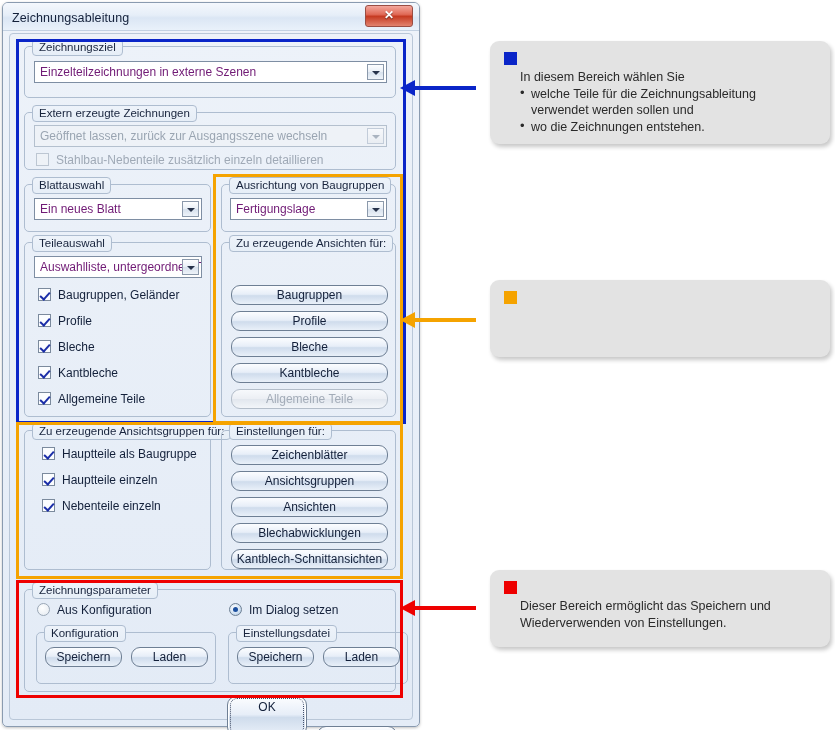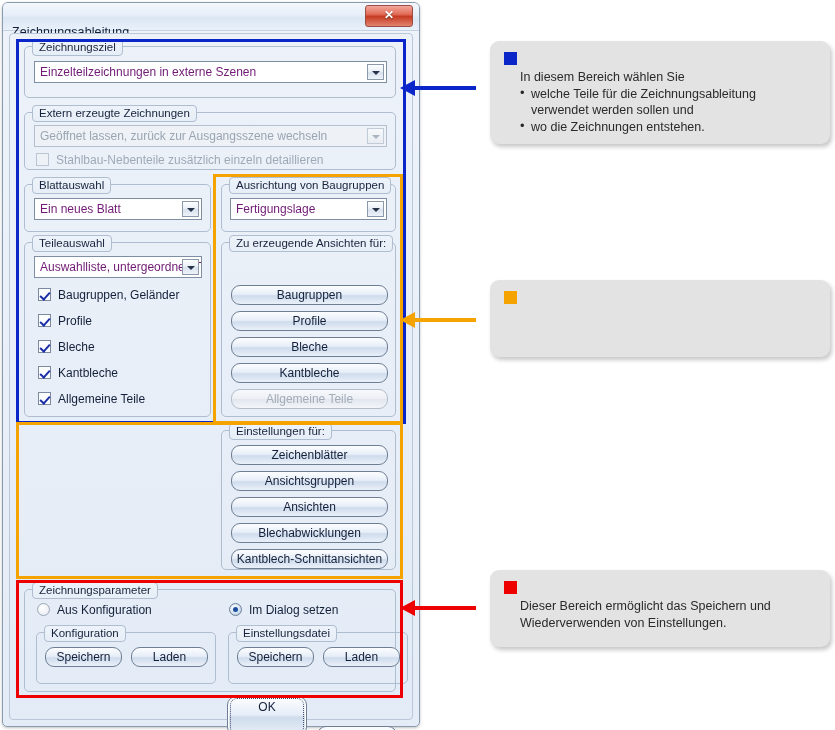--- a/index.html
+++ b/index.html
@@ -21,21 +21,21 @@
     box-shadow:0 1px 3px rgba(0,0,0,.25);
     box-sizing:border-box;
   }
   #titlebar{
     position:absolute;left:0;top:0;right:0;height:27px;
     background:linear-gradient(180deg,#f4f8fd 0%,#e6eef8 45%,#dbe6f4 55%,#e9f1fa 100%);
     border-radius:5px 5px 0 0;
     border-bottom:1px solid #c3d1e2;
   }
   #title-text{
-    position:absolute;left:9px;top:22px;font-size:12.5px;color:#13203a;
+    position:absolute;left:9px;top:8px;font-size:12.5px;color:#13203a;
     letter-spacing:.1px;
   }
   #close-btn{
     position:absolute;right:6px;top:2px;width:46px;height:20px;
     border:1px solid #9a4d43;border-radius:3px;
     background:linear-gradient(180deg,#f3a79c 0%,#e06a57 42%,#c63b22 52%,#e2836e 100%);
     color:#fff;font-weight:bold;font-size:12px;
     text-align:center;line-height:19px;
     text-shadow:0 1px 1px rgba(0,0,0,.5);
     cursor:pointer;
@@ -252,20 +252,32 @@
         <span>Bleche</span>
       </div>
       <div class="btn" style="left:9px;top:120px;width:157px;">
         <span>Kantbleche</span>
       </div>
       <div class="btn disabled" style="left:9px;top:146px;width:157px;">
         <span>Allgemeine Teile</span>
       </div>
     </div>
 
+    <div class="grp" style="left:14px;top:396px;width:187px;height:140px;">
+      <span class="legend">Zu erzeugende Ansichtsgruppen für:</span>
+      <div class="cb checked" style="left:17px;top:16px;">
+        <span class="box"></span><span>Hauptteile als Baugruppe</span>
+      </div>
+      <div class="cb checked" style="left:17px;top:42px;">
+        <span class="box"></span><span>Hauptteile einzeln</span>
+      </div>
+      <div class="cb checked" style="left:17px;top:68px;">
+        <span class="box"></span><span>Nebenteile einzeln</span>
+      </div>
+    </div>
 
     <div class="grp" style="left:211px;top:396px;width:175px;height:140px;">
       <span class="legend">Einstellungen für:</span>
       <div class="btn" style="left:9px;top:14px;width:157px;">
         <span>Zeichenblätter</span>
       </div>
       <div class="btn" style="left:9px;top:40px;width:157px;">
         <span>Ansichtsgruppen</span>
       </div>
       <div class="btn" style="left:9px;top:66px;width:157px;">

